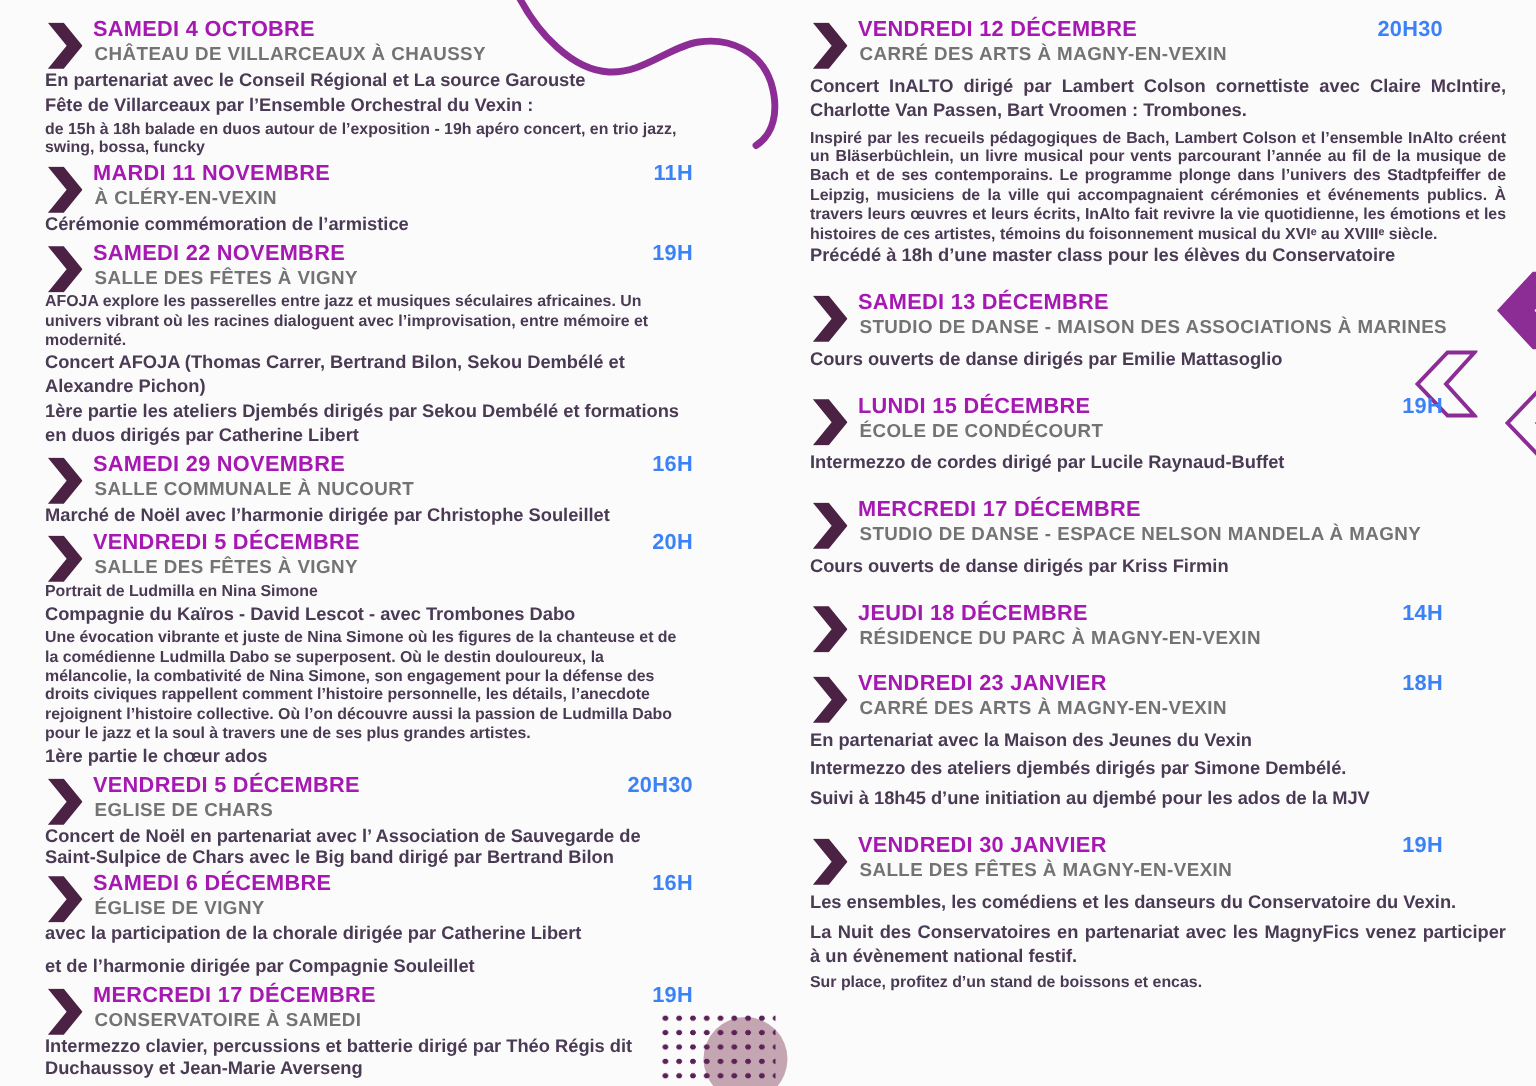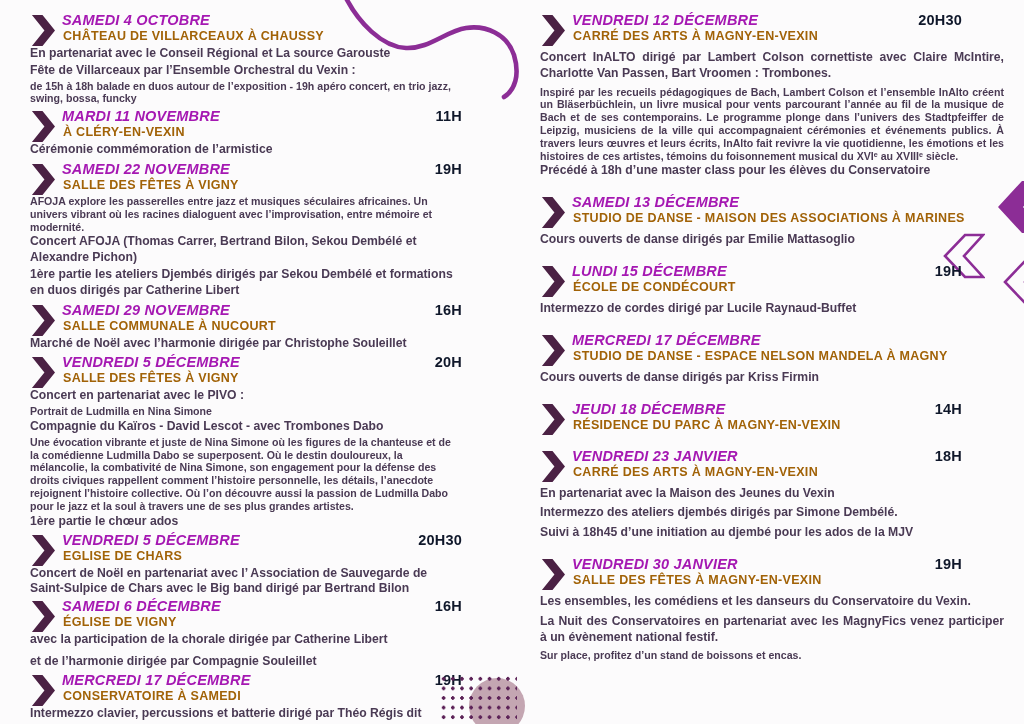--- a/index.html
+++ b/index.html
@@ -12,30 +12,30 @@
   .col{position:absolute;top:12px;z-index:1;}
   .col-left{left:30px;width:432px;}
   .col-right{left:540px;width:464px;}
   .entry{position:relative;padding:0;margin:0 0 3px 0;}
   .col-right .entry{margin-bottom:15px;}
   .bullet{position:absolute;left:0;top:3px;width:25px;height:31px;fill:#4b2144;}
   .hrow{display:flex;align-items:baseline;padding-left:32px;}
   .col-right .hrow{padding-right:42px;}
   .date{
     margin:0;font-size:14.5px;line-height:17px;font-weight:bold;
-    color:#a518b2;letter-spacing:.2px;font-style:italic;
+    color:#a518b2;letter-spacing:.2px;
   }
   .time{
     margin-left:auto;font-size:14.5px;line-height:17px;font-weight:bold;
-    color:#0f172a;letter-spacing:.2px;
+    color:#3b82f6;letter-spacing:.2px;
   }
   .time:empty{display:none;}
   .venue{
     padding-left:33px;font-size:12.5px;line-height:15px;font-weight:bold;
-    color:#a16207;letter-spacing:.3px;margin:0 0 2px 0;
+    color:#737373;letter-spacing:.3px;margin:0 0 2px 0;
   }
   .col-right .venue{margin-bottom:6px;}
   .line{margin:0 0 1px 0;}
   .line.body{font-size:12.2px;line-height:15.8px;font-weight:bold;}
   .col-right .line.body{margin-bottom:4px;}
   .line.small{font-size:10.6px;line-height:12.8px;font-weight:bold;}
   .line.justify{text-align:justify;}
   .line.tight{line-height:14.2px;}
   .col-left .line.spaced{margin-bottom:6px;}
   
@@ -117,21 +117,20 @@
       </article>
       <article class="entry">
         <svg class="bullet" viewBox="0 0 26 32">
           <polygon points="2,0 13,0 26,16 13,32 2,32 15,16"></polygon>
         </svg>
         <div class="hrow">
           <h3 class="date">VENDREDI 5 DÉCEMBRE</h3>
           <span class="time">20H</span>
         </div>
         <div class="venue">SALLE DES FÊTES À VIGNY</div>
-        <p class="line body">Concert en partenariat avec le PIVO :</p>
         <p class="line small">Portrait de Ludmilla en Nina Simone</p>
         <p class="line body">Compagnie du Kaïros - David Lescot - avec Trombones Dabo</p>
         <p class="line small">Une évocation vibrante et juste de Nina Simone où les figures de la chanteuse et de la comédienne Ludmilla Dabo se superposent. Où le destin douloureux, la mélancolie, la combativité de Nina Simone, son engagement pour la défense des droits civiques rappellent comment l’histoire personnelle, les détails, l’anecdote rejoignent l’histoire collective. Où l’on découvre aussi la passion de Ludmilla Dabo pour le jazz et la soul à travers une de ses plus grandes artistes.</p>
         <p class="line body">1ère partie le chœur ados</p>
       </article>
       <article class="entry">
         <svg class="bullet" viewBox="0 0 26 32">
           <polygon points="2,0 13,0 26,16 13,32 2,32 15,16"></polygon>
         </svg>
         <div class="hrow">

